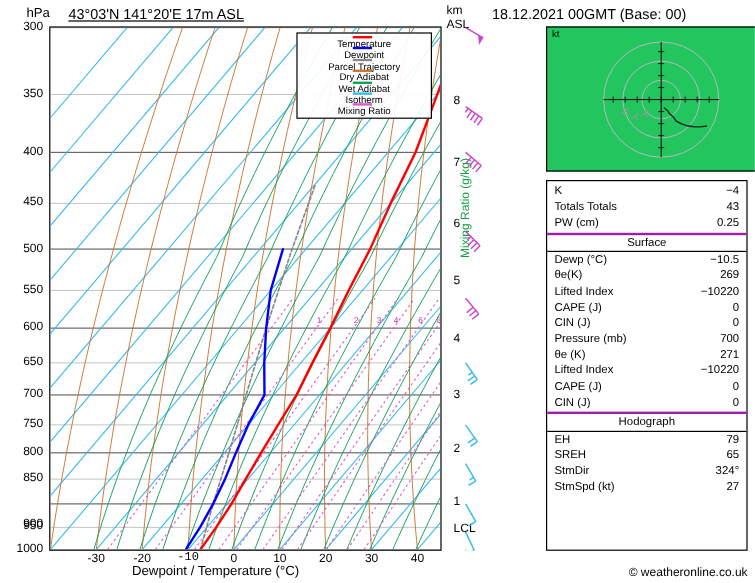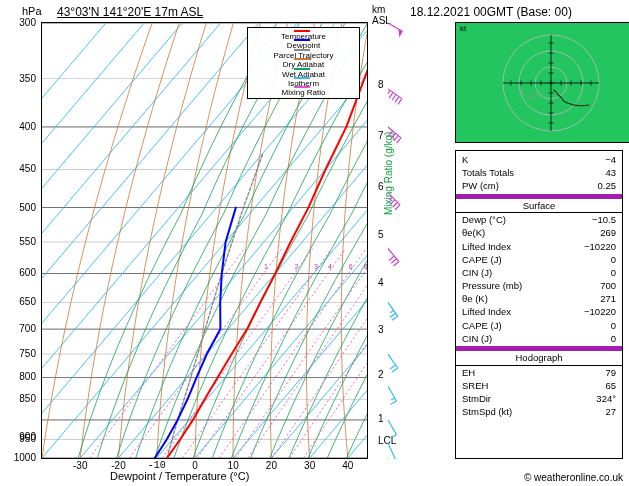--- a/index.html
+++ b/index.html
@@ -156,21 +156,21 @@
     padding: 0 6px;
     line-height: 13.2px;
     height: 13.2px;
   }
   .idx-row .k { white-space: nowrap; }
   .idx-row .v { white-space: nowrap; text-align: right; }
   .idx-sec {
     text-align: center;
     line-height: 13.6px;
     height: 13.6px;
-    border-top: 5px solid #a21caf;
+    border-top: 2px solid #a21caf;
     border-bottom: 1px solid #000;
     margin-top: 1px;
     font-size: 9.5px;
   }
   .footer {
     position: absolute;
     right: 6px; bottom: 3px;
     font-size: 10px;
     color: #000;
   }

